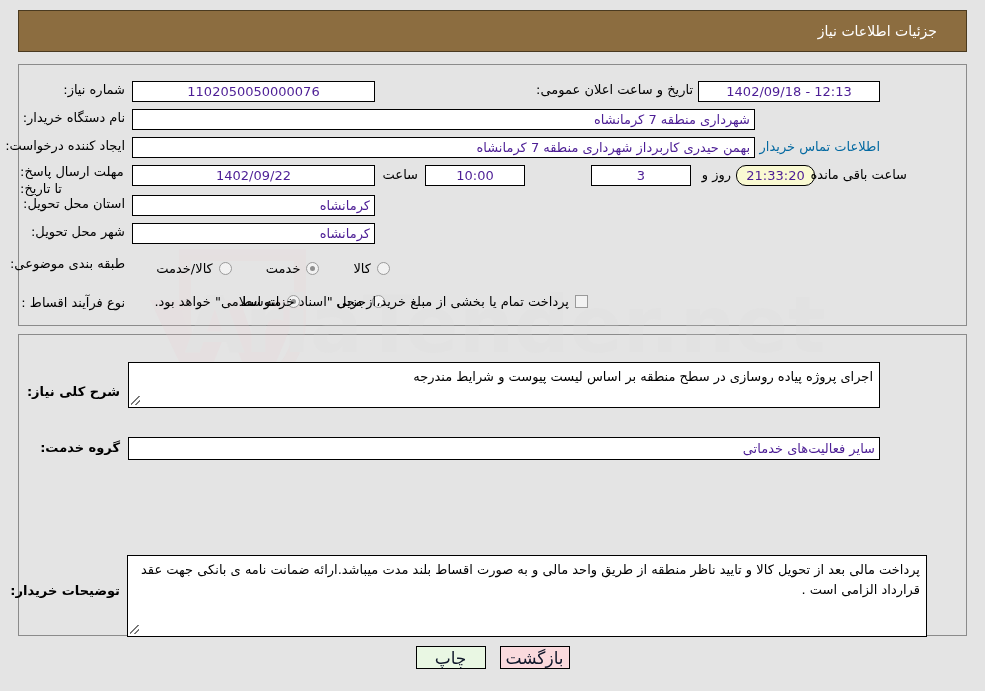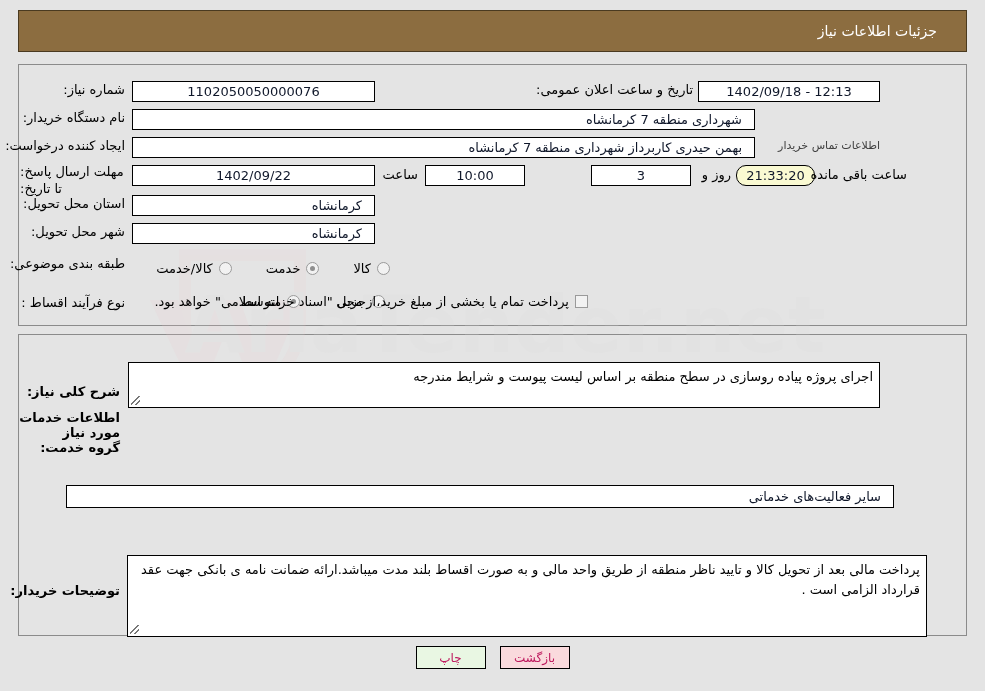--- a/index.html
+++ b/index.html
@@ -60,33 +60,33 @@
     color: #000;
     text-align: left;
   }
   .lbl-b { font-weight: bold; font-size: 13px; color:#000; }
 
   .box {
     background: #ffffff;
     border: 1px solid #000000;
     height: 21px;
     font-size: 13px;
-    color: #0f172a;
+    color: #4c1d95;
     display: flex;
     align-items: center;
-    padding: 0 12px;
+    padding: 0 4px;
     overflow: hidden;
   }
   .box.center { justify-content: center; }
   .box.start  { justify-content: flex-start; }
   .box.yellow { background: #fafad2; }
 
   .link {
-    color: #404040;
-    font-size: 11px;
+    color: #0369a1;
+    font-size: 13px;
     text-decoration: none;
     cursor: pointer;
   }
 
   
   .radio {
     width: 13px; height: 13px;
     border-radius: 50%;
     border: 1px solid #9a9a9a;
     background: #f2f2f2;
@@ -163,26 +163,26 @@
 
   
   .btnbar {
     position: absolute;
     left: 0; top: 646px; width: 985px;
     display: flex; justify-content: center; gap: 14px;
     z-index: 3;
   }
   .btn {
     border: 1px solid #000;
-    font-size: 12px;
+    font-size: 17px;
     height: 23px;
     min-width: 70px;
     display: flex; align-items: center; justify-content: center;
     cursor: pointer;
-    color: #be185d;
+    color: #0f172a;
   }
   .btn.back  { background: #fadadd; text-align: center; }
   .btn.print { background: #e9f7e3; }
 </style>
 </head>
 <body>
 
 <div class="page">
 
   <svg class="watermark" viewBox="0 0 985 691">
@@ -275,24 +275,23 @@
   <label class="opt" style="position:absolute; top:294px; right:397px; z-index:6;">
     <span class="checkbox"></span>
     <span>پرداخت تمام یا بخشی از مبلغ خرید،از محل "اسناد خزانه اسلامی" خواهد بود.</span>
   </label>
 
   <div class="panel" id="panel-mid"></div>
 
   <span class="lbl-b" style="position:absolute; top:363px; right:865px; z-index:6;margin-top:21px;">شرح کلی نیاز:</span>
   <div class="ta" style="position:absolute; top:352px; right:105px; width:752px; height:46px; z-index:6;">اجرای پروژه پیاده روسازی در سطح منطقه بر اساس لیست پیوست و شرایط مندرجه</div>
 
-  <span class="lbl-b" style="position:absolute; top:410px; right:865px; z-index:6;">اطلاعات خدمات مورد نیاز</span>
 
   <span class="lbl-b" style="position:absolute; top:440px; right:865px; z-index:6;">گروه خدمت:</span>
-  <div class="box start" style="position:absolute; top:437px; right:91px; width:828px; height:23px; z-index:6;margin-top:48px;">سایر فعالیت‌های خدماتی</div>
+  <div class="box start" style="position:absolute; top:437px; right:105px; width:752px; height:23px; z-index:6;">سایر فعالیت‌های خدماتی</div>
 
   <table class="grid" style="top:476px; right:44px; width:897px;">
     <thead>
       <tr>
         <th style="width:40px;">ردیف</th>
         <th style="width:130px;">کد خدمت</th>
         <th>نام خدمت</th>
         <th style="width:150px;">واحد اندازه گیری</th>
         <th style="width:120px;">تعداد / مقدار</th>
         <th style="width:125px;">تاریخ نیاز</th>

